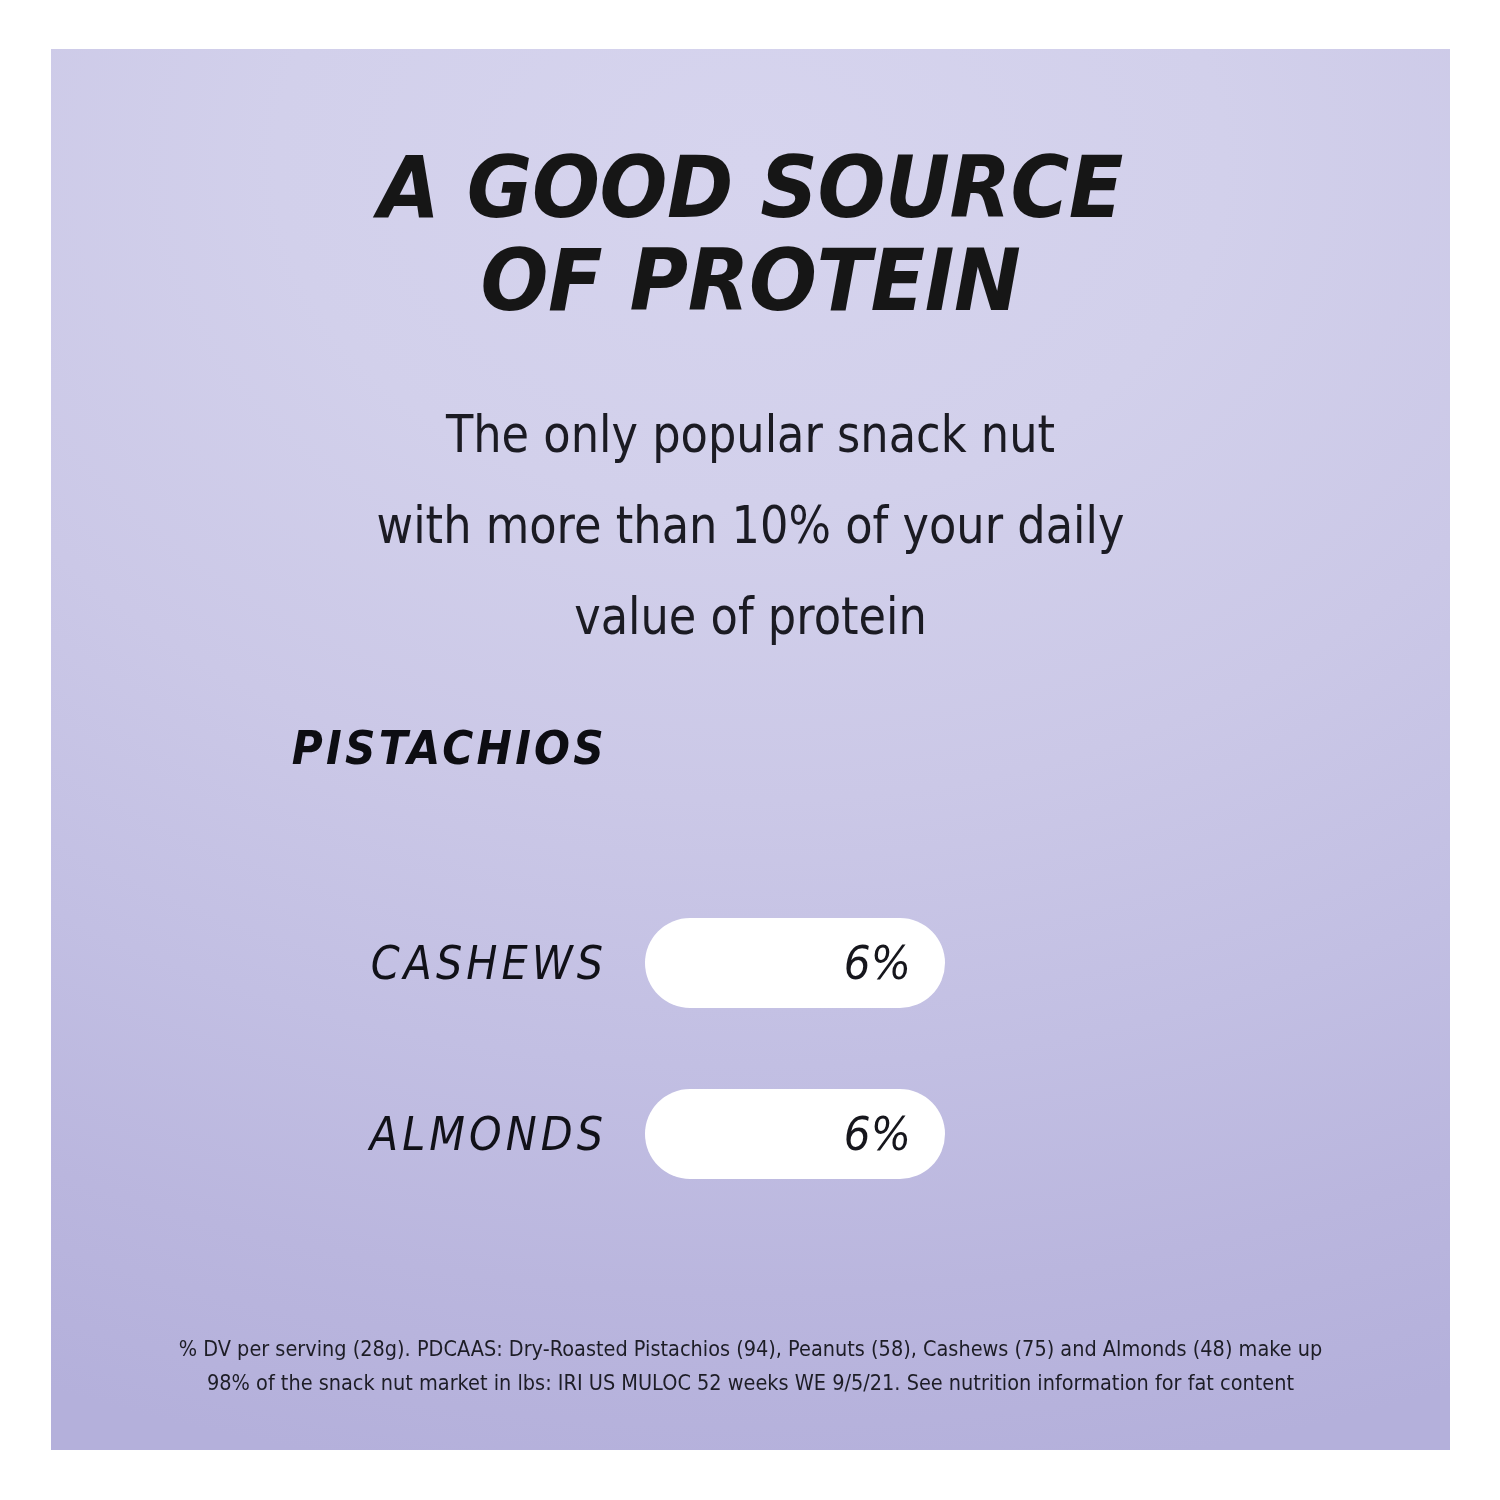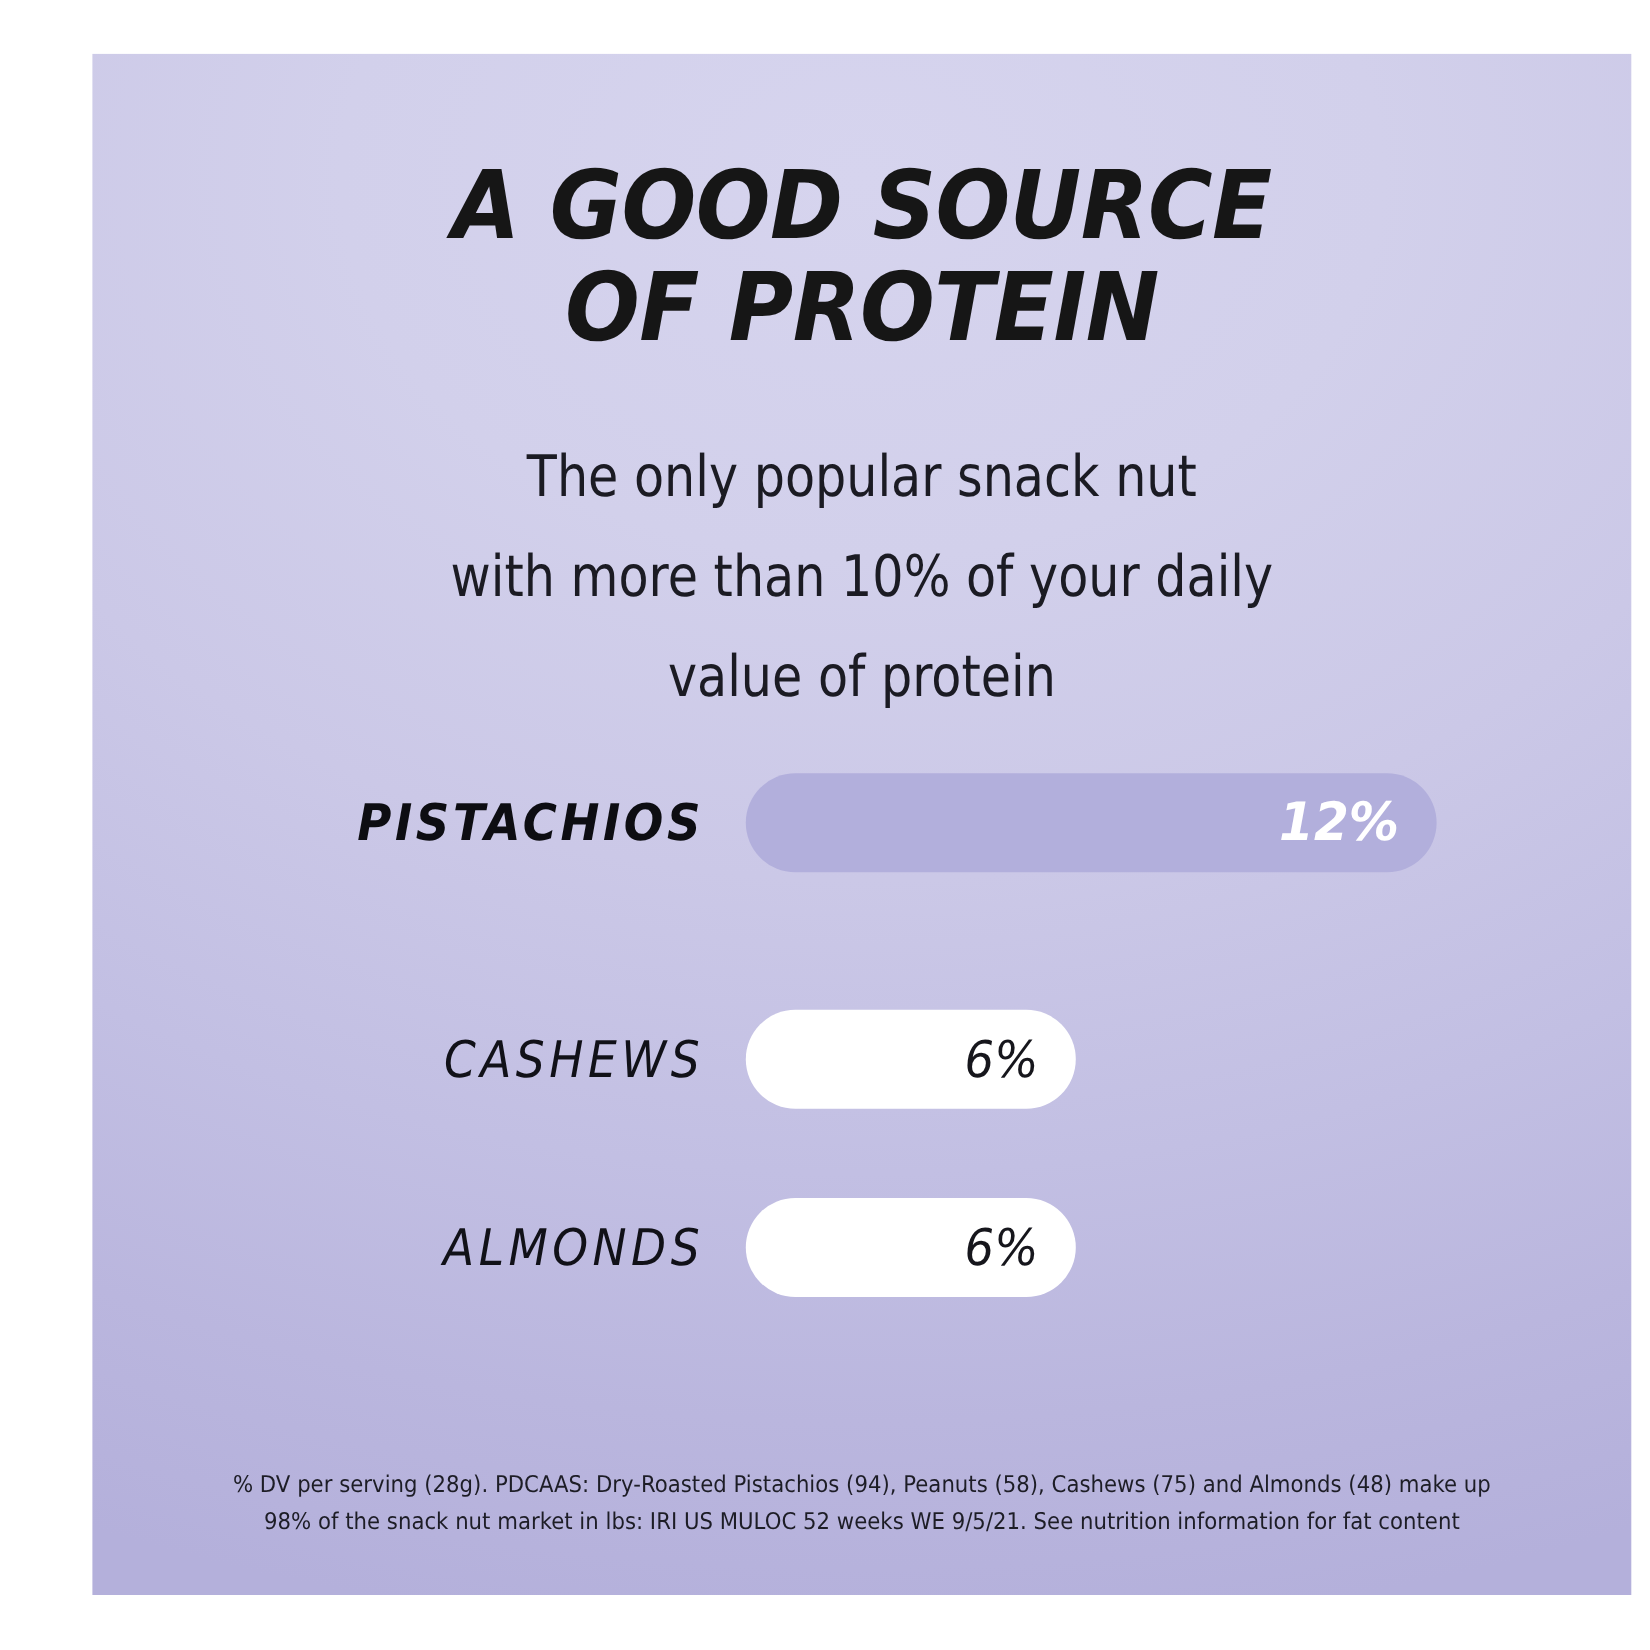--- a/index.html
+++ b/index.html
@@ -22,21 +22,20 @@
     height: 1401px;
     background:
       radial-gradient(130% 95% at 50% 8%,
          #d6d4ee 0%,
          #d2d0eb 26%,
          #cbc8e7 48%,
          #c2bfe3 68%,
          #bab6de 85%,
          #b4b0db 100%);
     overflow: hidden;
-    margin-left: 33px;
   }
 
   
   .headline {
     position: absolute;
     left: 0;
     top: 92px;
     width: 100%;
     text-align: center;
     color: #161616;
@@ -183,23 +182,20 @@
   <div class="subtitle">
     <span>The only popular snack nut</span>
     <span>with more than 10% of your daily</span>
     <span>value of protein</span>
   </div>
 
   <div id="chart">
 
     <div class="row highlight" style="top:654px;">
       <div class="label">PISTACHIOS</div>
-      <div class="bar" style="width:628px;">
-        <div class="value">12%</div>
-      </div>
     </div>
 
 
     <div class="row plain" style="top:869px;">
       <div class="label">CASHEWS</div>
       <div class="bar" style="width:300px;">
         <div class="value">6%</div>
       </div>
     </div>
 

